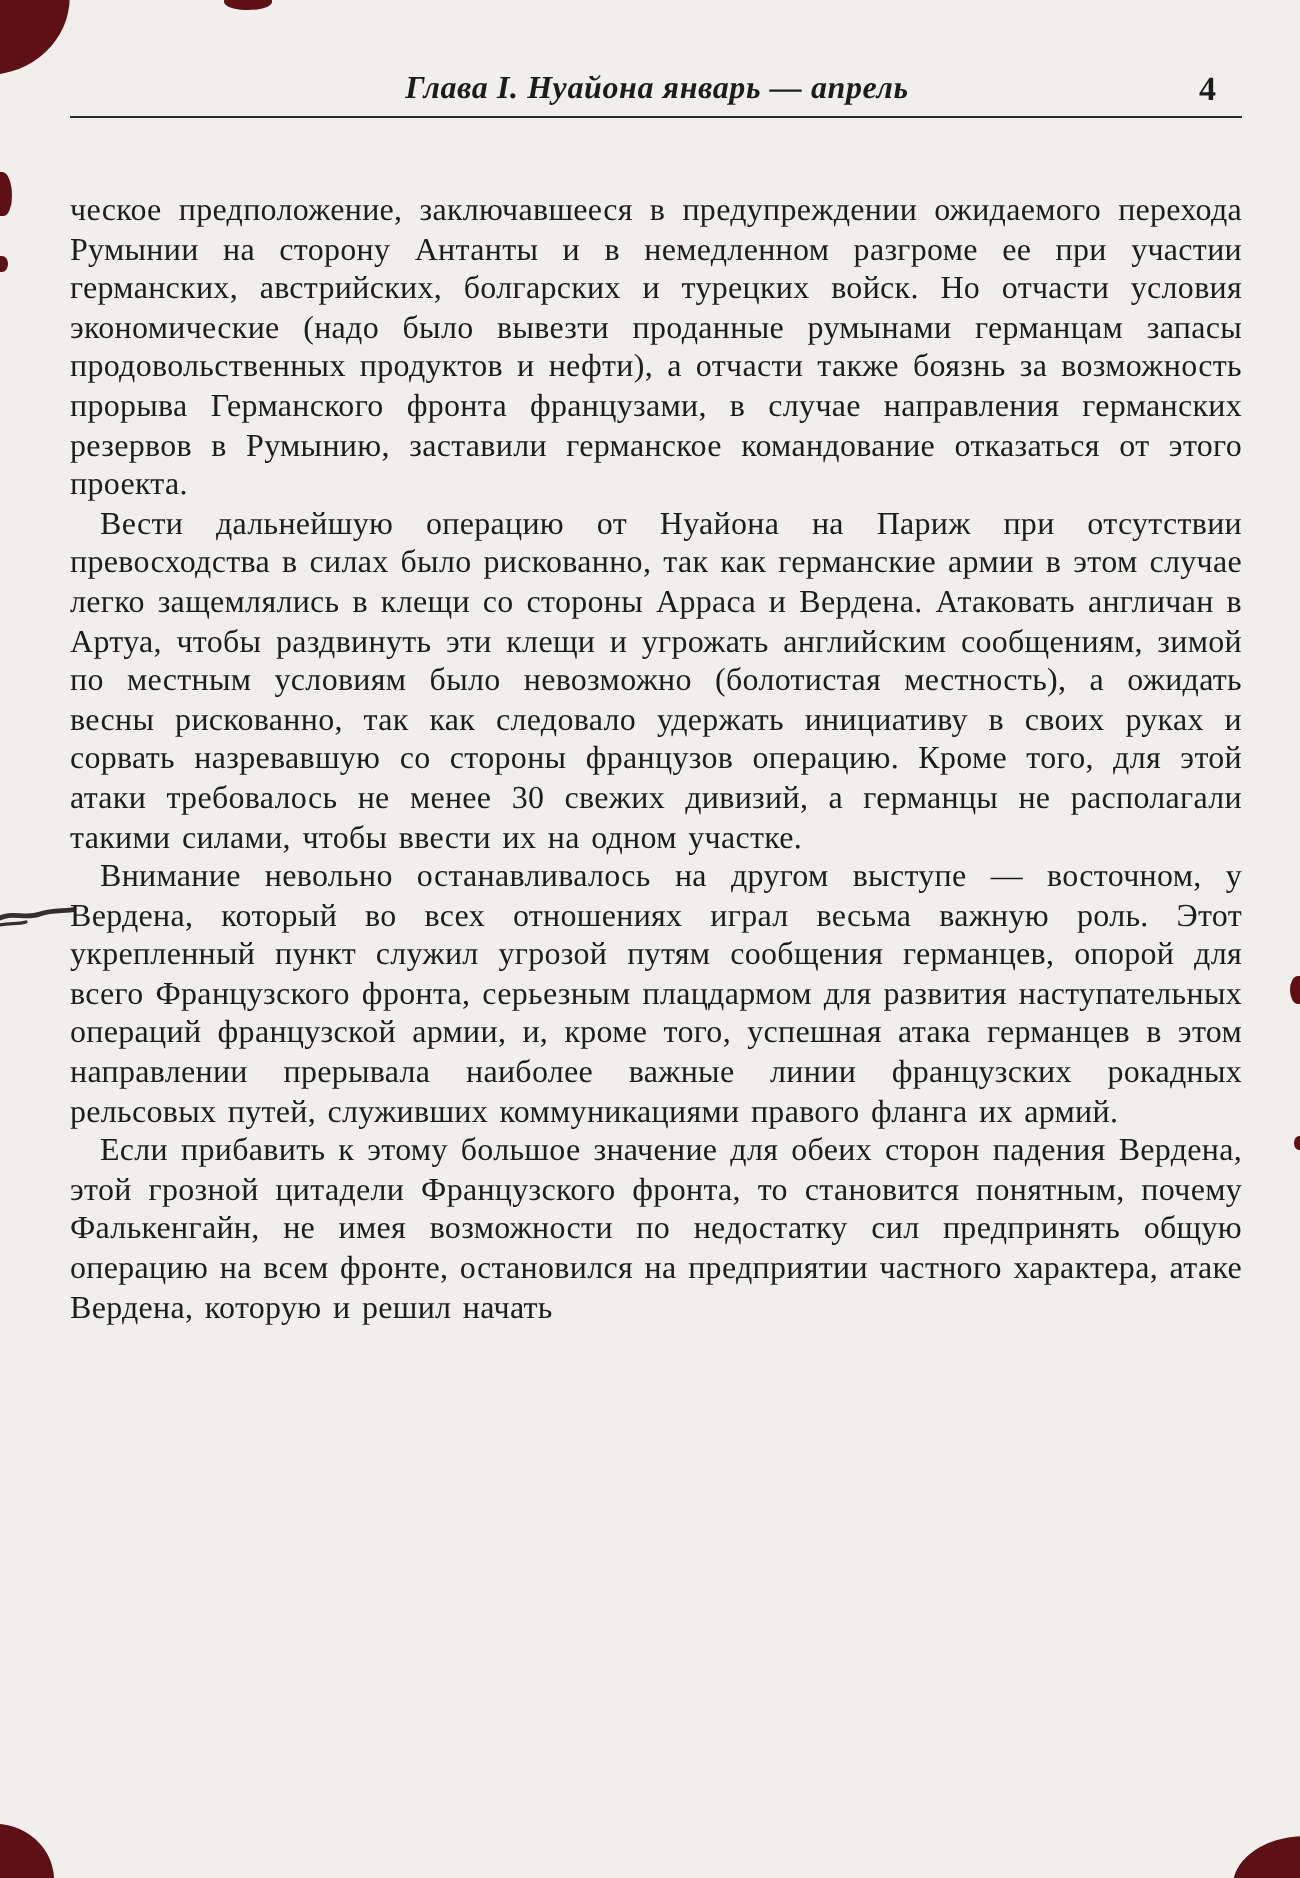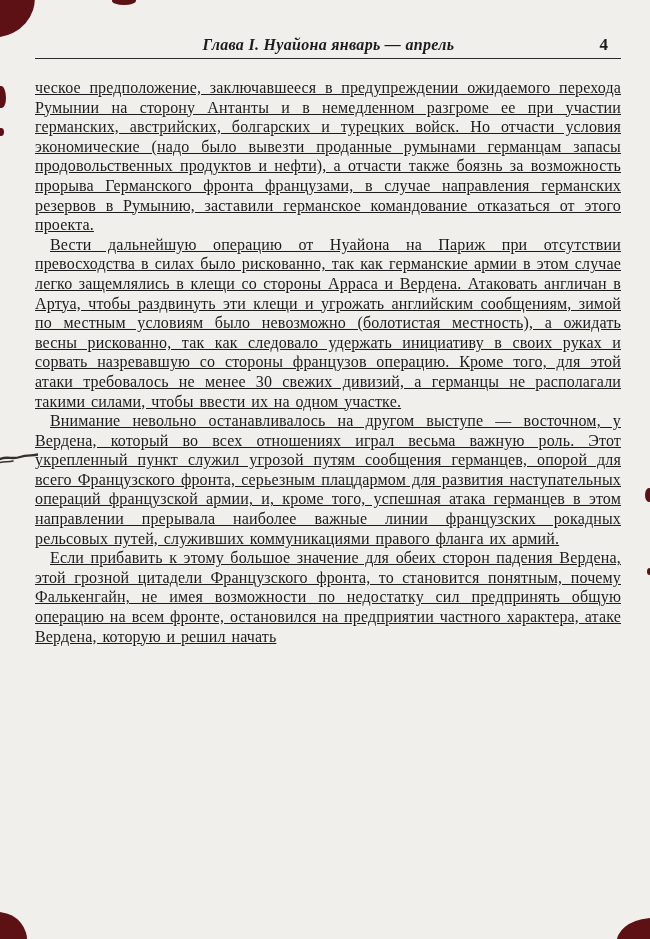--- a/index.html
+++ b/index.html
@@ -40,27 +40,26 @@
   .rule {
     position: absolute;
     top: 58px; left: 35px; width: 586px;
     height: 1px;
     background: #2b2b2b;
   }
 
   
   .bodytext {
     position: absolute;
-    top: 78px; left: 35px; width: 586px;
+    top: 96px; left: 35px; width: 586px;
     font-size: 16px;
     line-height: 19.6px;
     text-align: justify;
     word-spacing: 1.6px;
     letter-spacing: 0.15px;
-    text-decoration: underline;
   }
   .bodytext p { margin: 0; text-indent: 15px; }
   .bodytext p.first { text-indent: 0; }
 
   
   .artifact { position: absolute; background: var(--mark, #5e1115); }
   .a-top-left {
     top: -16px; left: -20px; width: 56px; height: 52px;
     border-radius: 0 18% 80% 30%;
     transform: rotate(-6deg);

